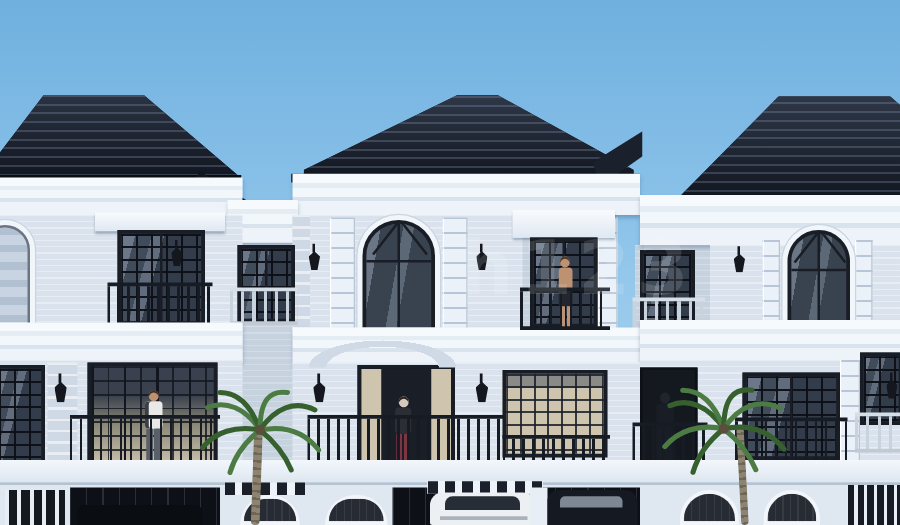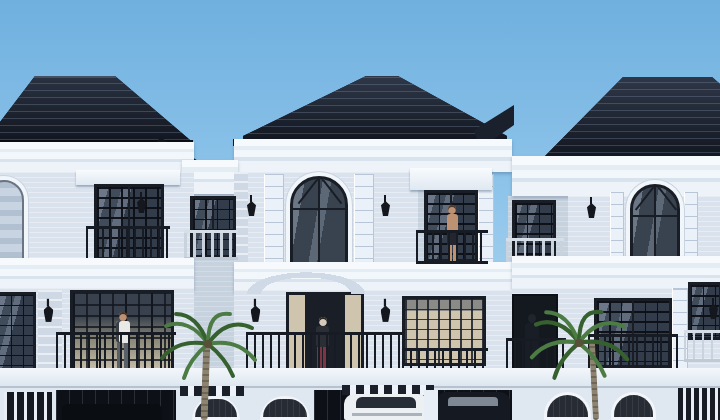--- a/index.html
+++ b/index.html
@@ -289,14 +289,15 @@
       <path d="M50 38 C 50 14, 58 6, 72 8" style="stroke:var(--palm-dark,#37602f);"></path>
       <path d="M50 38 C 62 20, 78 14, 94 22" style="stroke:var(--palm,#4c7c44);"></path>
       <path d="M50 38 C 30 34, 14 40, 4 52" style="stroke:var(--palm,#4c7c44);"></path>
       <path d="M50 38 C 70 34, 86 40, 97 54" style="stroke:var(--palm-dark,#37602f);"></path>
       <path d="M50 38 C 40 46, 30 58, 26 72" style="stroke:var(--palm-dark,#37602f);"></path>
       <path d="M50 38 C 60 46, 70 58, 75 70" style="stroke:var(--palm,#4c7c44);"></path>
     </g>
     <circle cx="50" cy="38" r="4" fill="#5a4f3a"></circle>
   </svg>
 
+  <div class="abs watermark" style="left:368px;top:180px;">h123</div>
 
 </div>
 
 </body></html>

